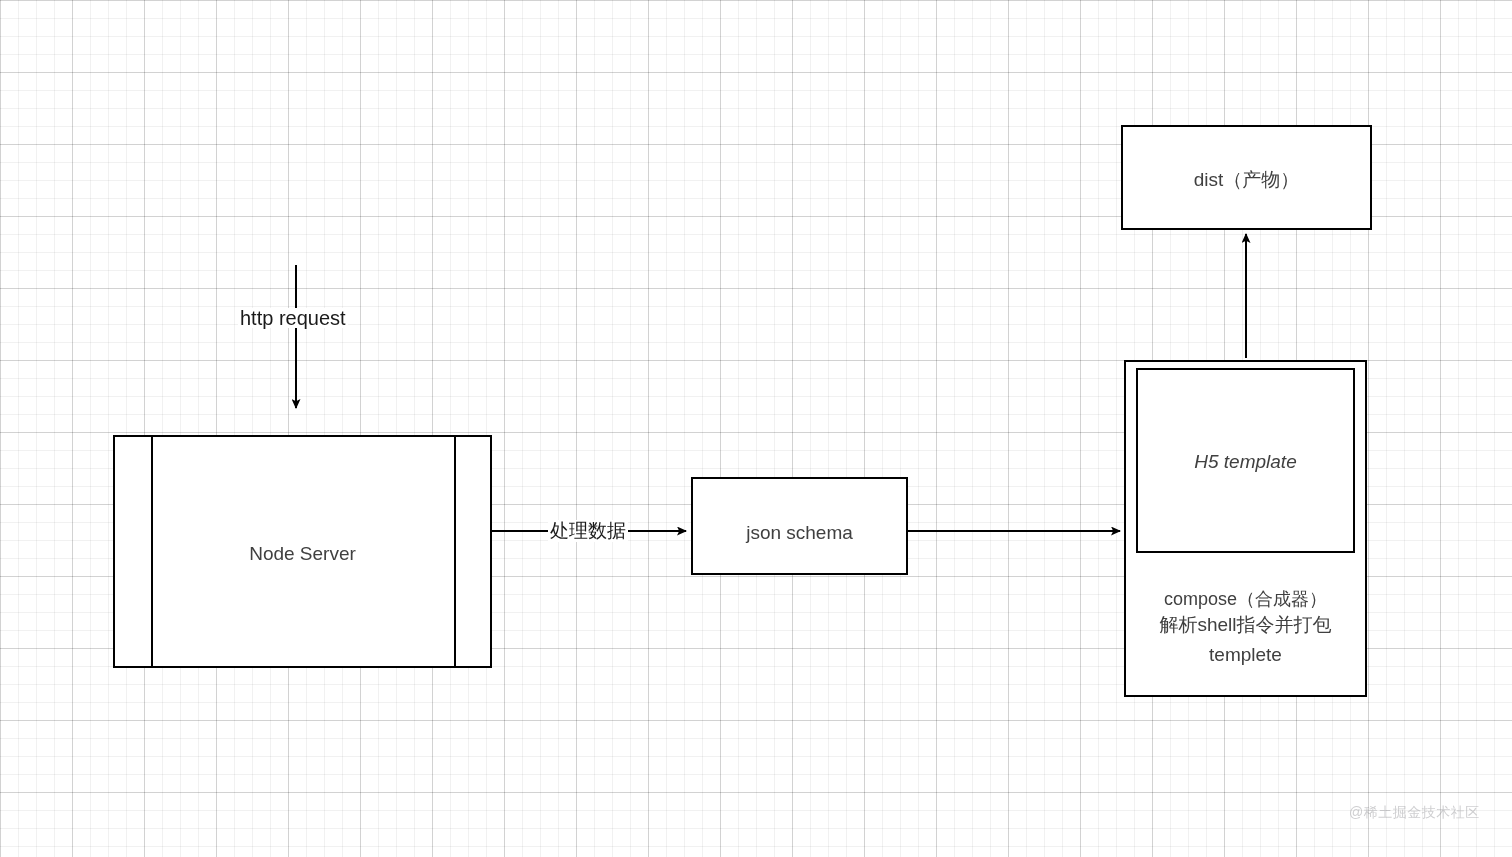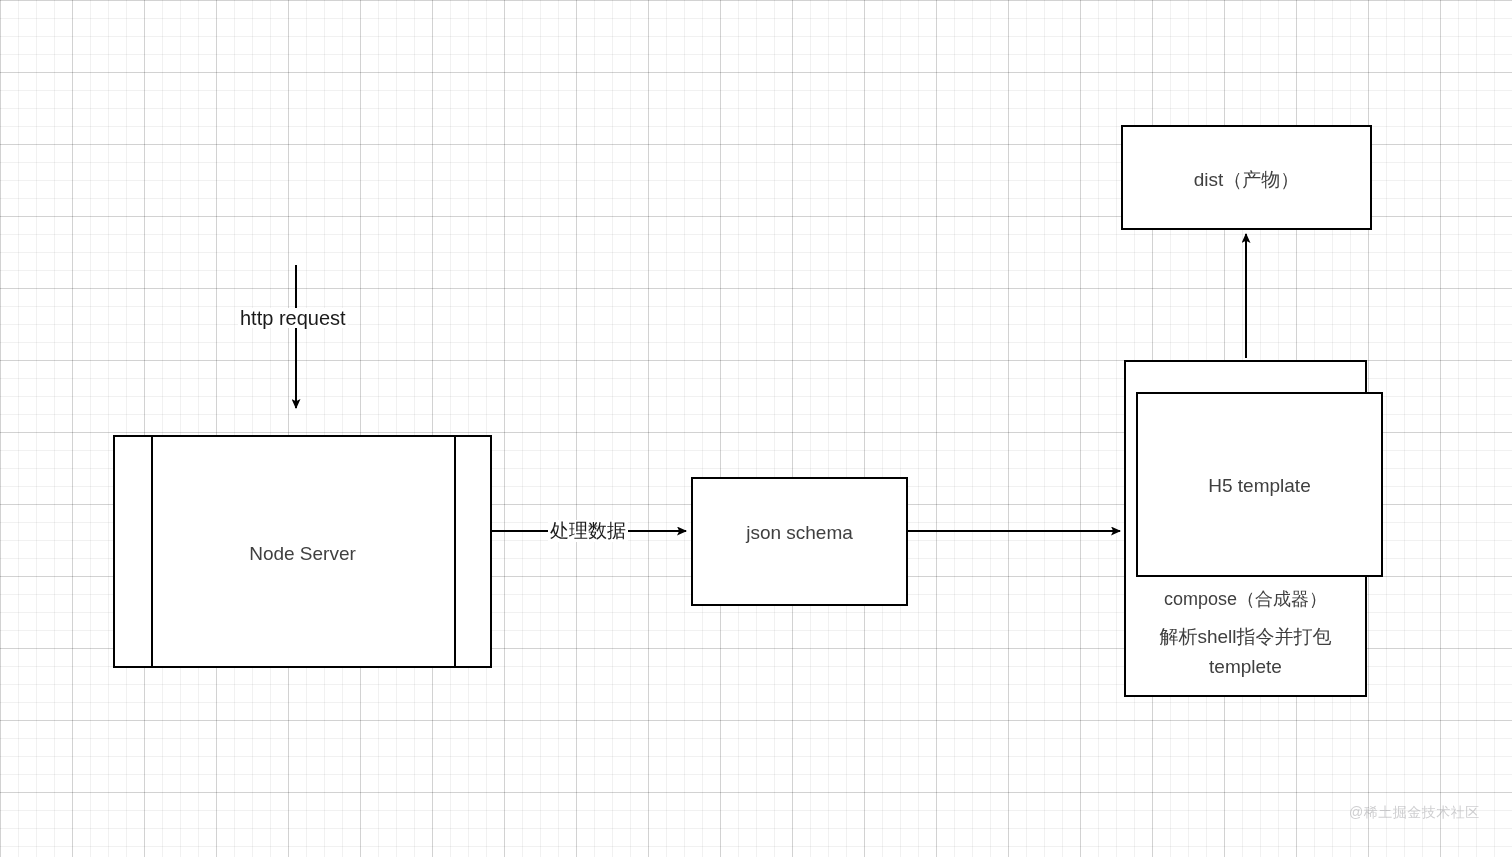--- a/index.html
+++ b/index.html
@@ -93,28 +93,28 @@
 
     <line x1="1246" y1="358" x2="1246" y2="234" stroke="#000000" stroke-width="2" marker-end="url(#arrowhead)"></line>
   </svg>
 
   <div class="node" style="left:1121px; top:125px; width:251px; height:105px;">
     <div class="node-label" style="top:40px;">dist（产物）</div>
   </div>
 
   <div class="node" style="left:1124px; top:360px; width:243px; height:337px;">
     <div class="node-label" style="top:224px; font-size:18px;">compose（合成器）</div>
-    <div class="node-label" style="top:260px; font-size:19px; line-height:30px; padding:0 8px; white-space:normal;">解析shell指令并打包templete</div>
+    <div class="node-label" style="top:248px; font-size:19px; line-height:30px; padding:0 8px; white-space:normal;">解析shell指令并打包templete</div>
   </div>
 
-  <div class="node" style="left:1136px; top:392px; width:247px; height:185px; border-width:2px;">
+  <div class="node" style="left:1136px; top:368px; width:219px; height:185px; border-width:2px;font-style:italic;">
     <div class="node-label" style="top:79px;">H5 template</div>
   </div>
 
-  <div class="node" style="left:691px; top:477px; width:217px; height:129px;">
+  <div class="node" style="left:691px; top:477px; width:217px; height:98px;">
     <div class="node-label" style="top:41px;">json schema</div>
   </div>
 
   <div class="node" style="left:113px; top:435px; width:379px; height:233px;">
     <div class="divider" style="left:36px;"></div>
     <div class="divider" style="left:339px;"></div>
     <div class="node-label" style="top:104px;">Node Server</div>
   </div>
 
   <div class="edge-label" style="left:238px; top:308px;">http request</div>

